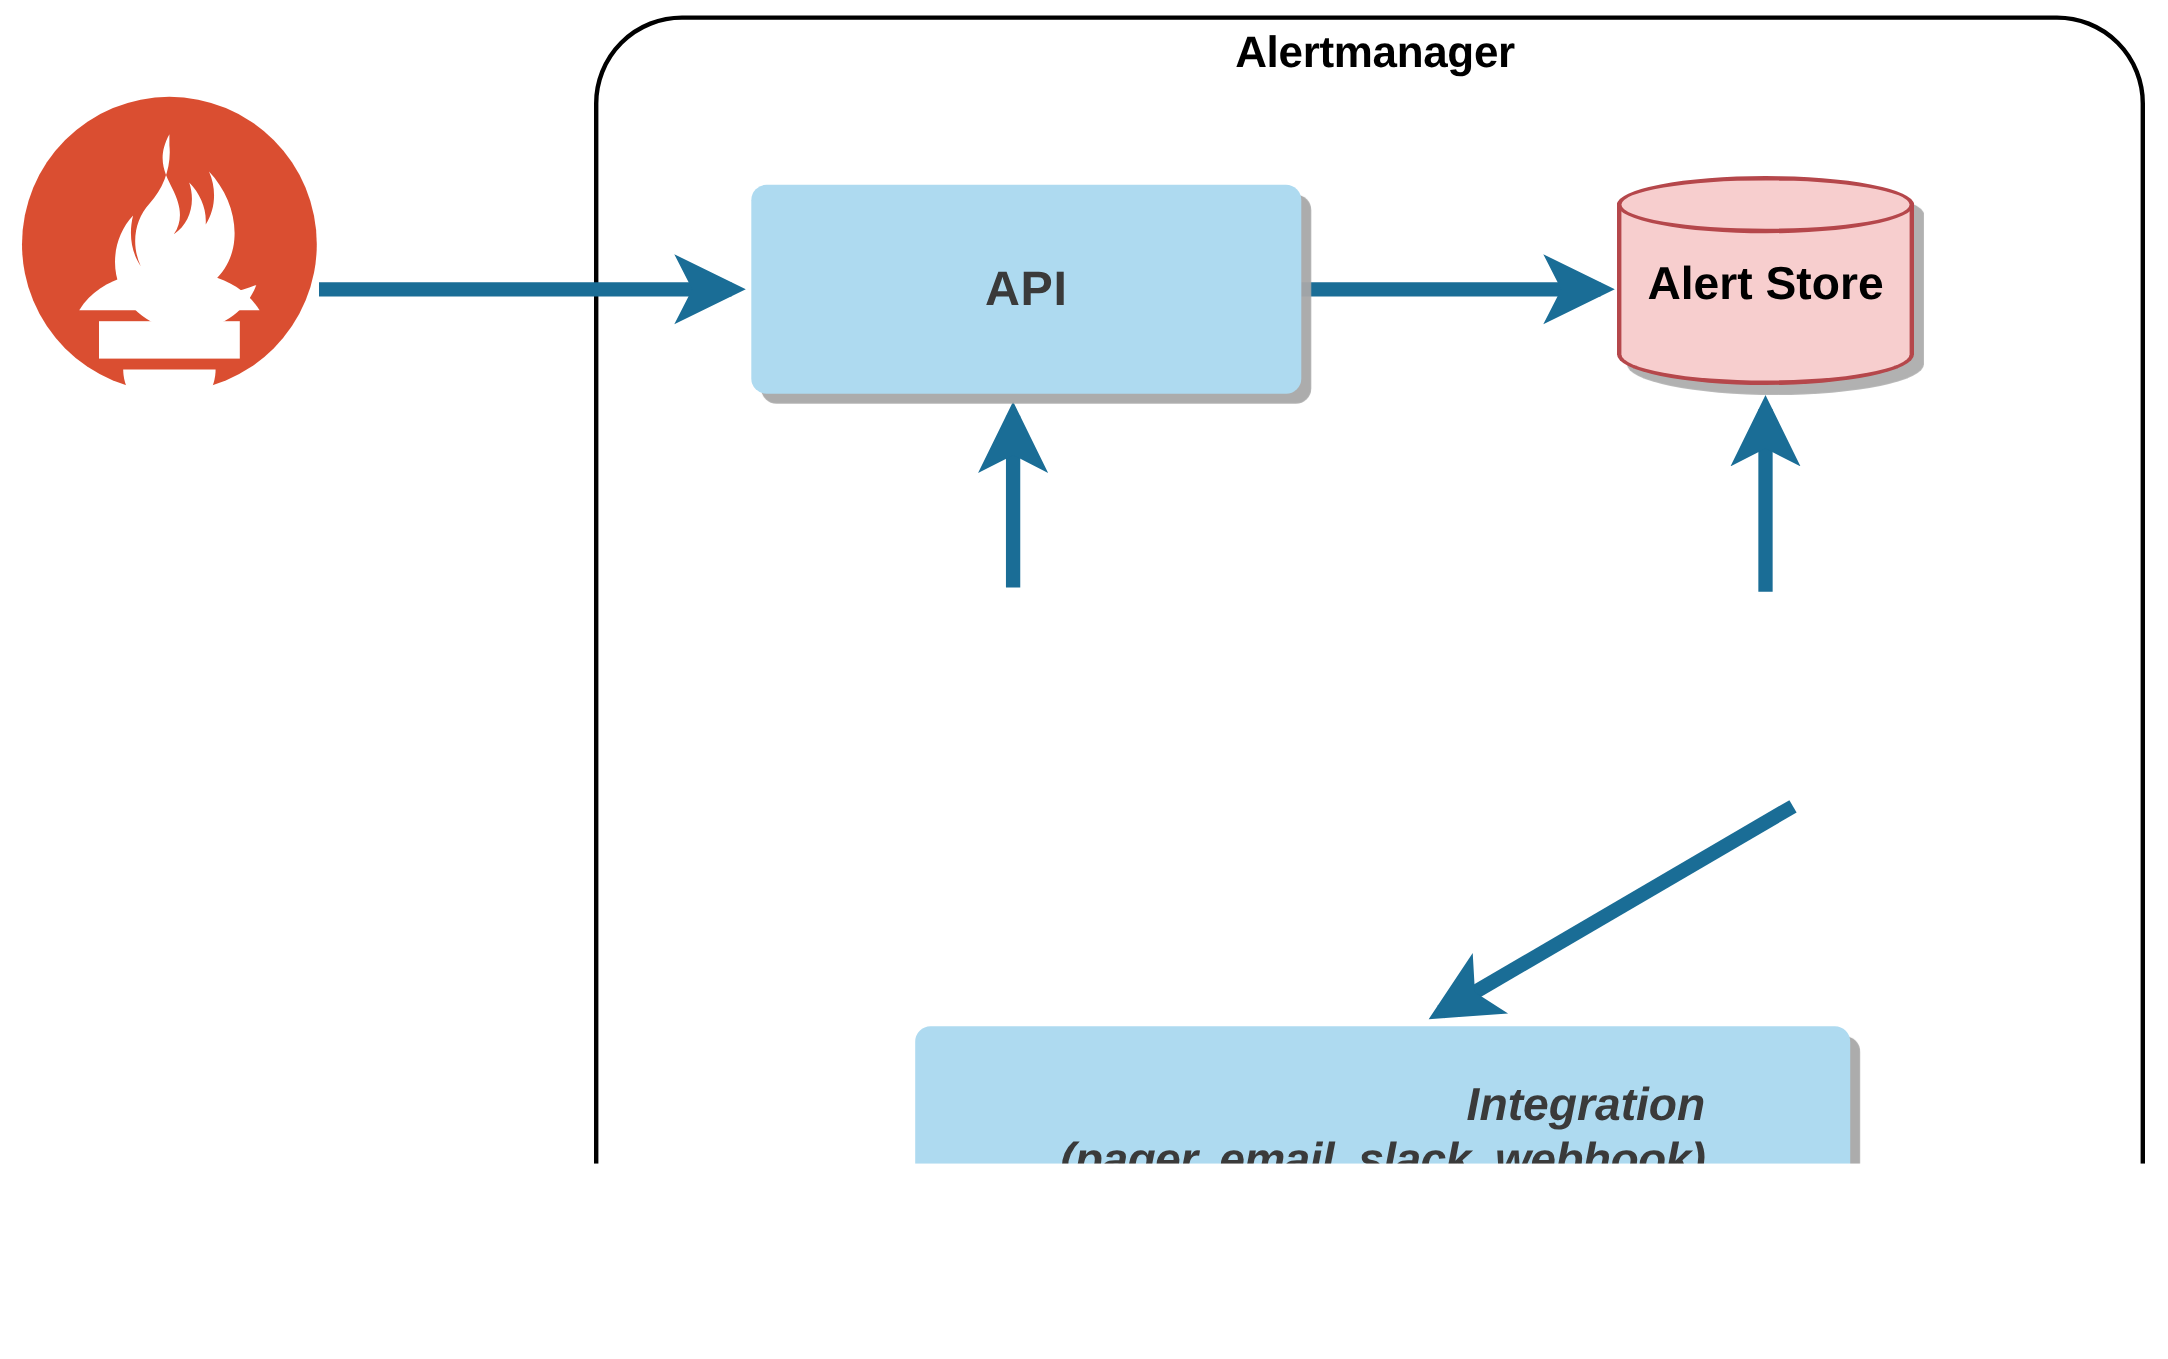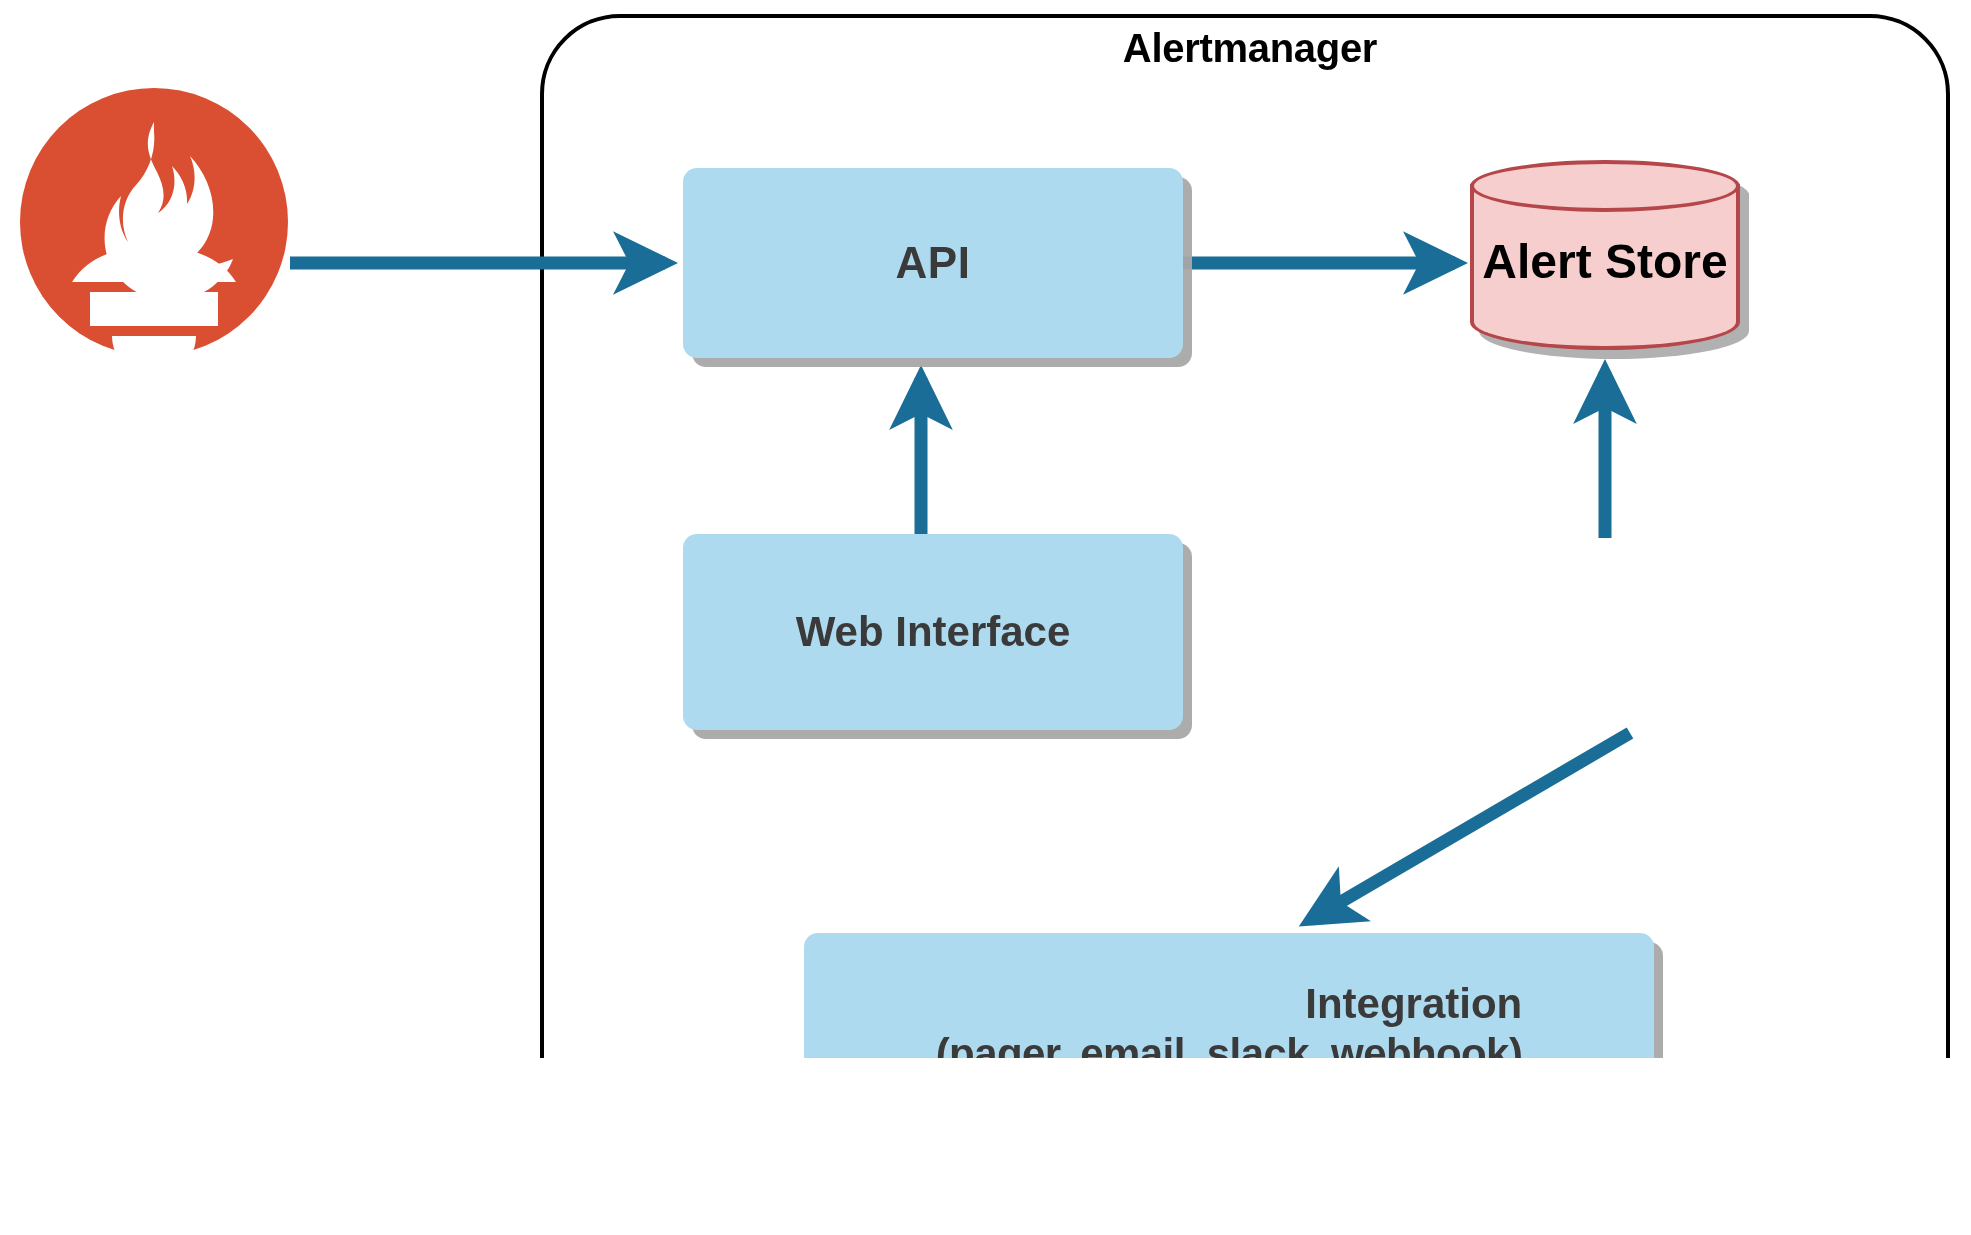--- a/index.html
+++ b/index.html
@@ -86,25 +86,26 @@
     font-size: 42px;
   }
   #node-dispatcher {
     left: 1368px;
     top: 538px;
     width: 492px;
     height: 190px;
     font-size: 42px;
   }
   #node-integration {
-    left: 804px;
+    left: 832px;
     top: 933px;
     width: 850px;
     height: 192px;
     font-size: 42px;
+    font-style: italic;
   }
   #node-integration .int-line-2 {
     letter-spacing: -0.6px;
     margin-top: 31px;
   }
 
   
   #node-store {
     position: absolute;
     left: 1470px;
@@ -137,21 +138,21 @@
     background: #F7CECE;
     border: 4px solid #B5474B;
     border-radius: 50%;
   }
   #node-store .cyl-label {
     position: absolute;
     left: 0;
     top: 74px;
     width: 100%;
     text-align: center;
-    font-size: 48px;
+    font-size: 42px;
     font-weight: bold;
     color: #000000;
     z-index: 3;
   }
 
   
   #prometheus-logo {
     position: absolute;
     left: 18px;
     top: 86px;
@@ -208,23 +209,20 @@
   <div class="node rect" id="node-api">
     <span>API</span>
   </div>
 
   <div id="node-store">
     <div class="cyl-body"></div>
     <div class="cyl-top"></div>
     <div class="cyl-label">Alert Store</div>
   </div>
 
-  <div class="node rect" id="node-web">
-    <span>Web Interface</span>
-  </div>
 
 
   <div class="node rect" id="node-integration">
     <span>
       <span>Integration</span><br>
       <span class="int-line-2">(pager, email, slack, webhook)</span>
     </span>
   </div>
 
 </div>

